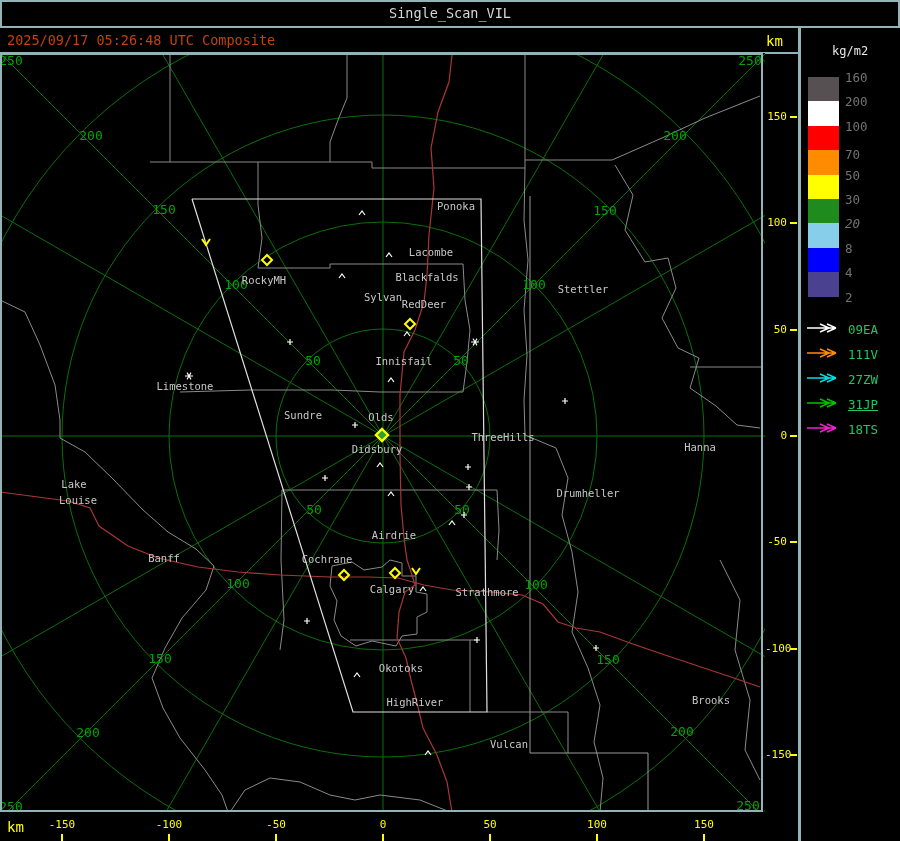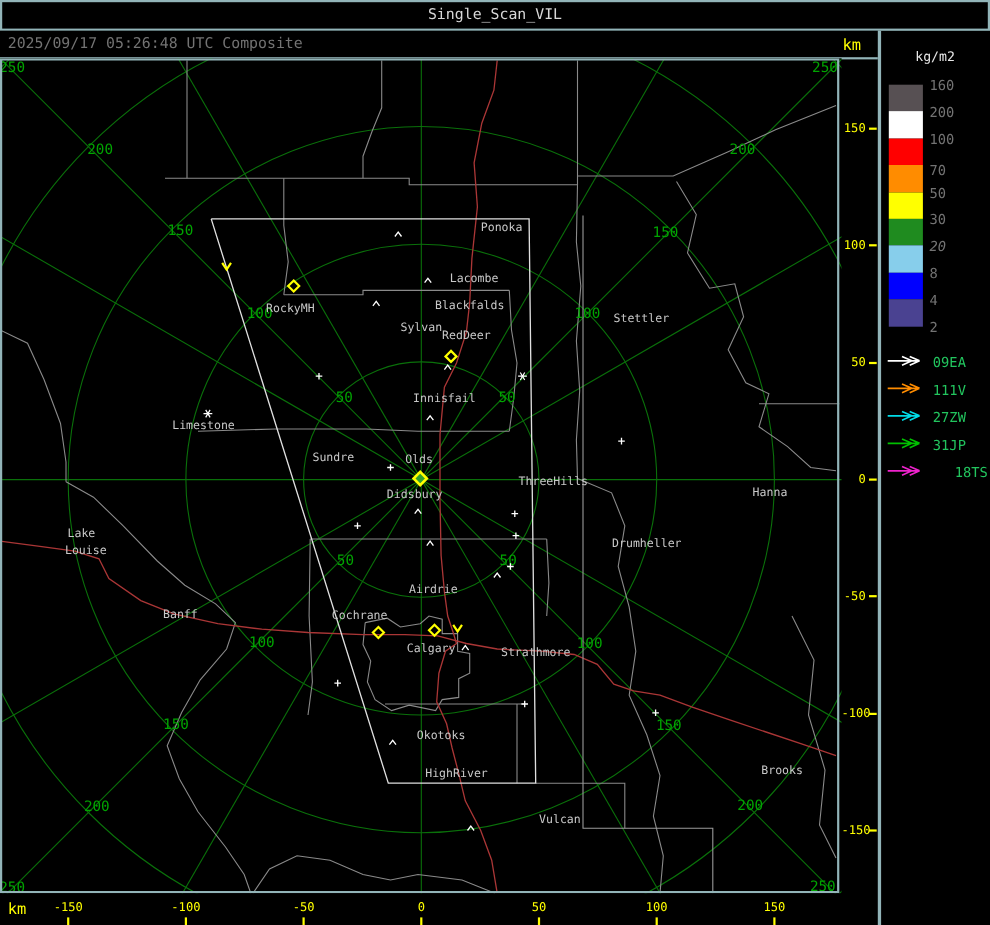--- a/index.html
+++ b/index.html
@@ -2,21 +2,21 @@
 <html><head>
 <meta charset="utf-8">
 <style>
   html,body{margin:0;padding:0;background:#000;}
   #app{position:relative;width:900px;height:841px;background:#000;overflow:hidden;
        font-family:"DejaVu Sans Mono",monospace;}
   #title-bar{position:absolute;left:0;top:0;width:900px;height:28px;box-sizing:border-box;
              border:2px solid #92b4b8;background:#000;}
   #title-bar span{display:block;text-align:center;line-height:23px;color:#d8d8d8;font-size:13.5px;}
   #info-row{position:absolute;left:0;top:28px;width:798px;height:25px;background:#000;}
-  #timestamp{position:absolute;left:7px;top:4px;color:#737373;font-size:13.5px;white-space:pre;}
+  #timestamp{position:absolute;left:7px;top:4px;color:#c2410c;font-size:13.5px;white-space:pre;}
   #km-top{position:absolute;left:766px;top:5px;color:#ffff00;font-size:14px;}
   #map-wrap{position:absolute;left:0;top:53px;width:765px;height:759px;background:#000;}
   #right-axis{position:absolute;left:765px;top:53px;width:33px;height:759px;}
   .yl{position:absolute;left:0;width:22px;text-align:right;color:#ffff00;font-size:11px;}
   .yt{position:absolute;left:25px;width:7px;height:2px;background:#ffff00;}
   #legend-sep{position:absolute;left:798px;top:28px;width:3px;height:813px;background:#92b4b8;}
   #map-top-border{position:absolute;left:0;top:52px;width:798px;height:2px;background:#92b4b8;}
   #legend{position:absolute;left:801px;top:28px;width:99px;height:634px;}
   #legend-unit{position:absolute;left:31px;top:16px;color:#e8e8e8;font-size:12px;}
   .sw{position:absolute;left:7px;width:31px;}
@@ -224,25 +224,25 @@
           <path d="M 2,7 H 31 M 31,7 L 22,3 M 31,7 L 22,11 M 24,7 L 15,3 M 24,7 L 15,11" stroke="#ff8c00" fill="none" stroke-width="1.5"></path>
         </svg>
         <div class="trk-label" style="top: 319px;">111V</div>
         <svg width="40" height="14" class="trk-arrow" style="top: 343px;">
           <path d="M 2,7 H 31 M 31,7 L 22,3 M 31,7 L 22,11 M 24,7 L 15,3 M 24,7 L 15,11" stroke="#00dce8" fill="none" stroke-width="1.5"></path>
         </svg>
         <div class="trk-label" style="top: 344px;">27ZW</div>
         <svg width="40" height="14" class="trk-arrow" style="top: 368px;">
           <path d="M 2,7 H 31 M 31,7 L 22,3 M 31,7 L 22,11 M 24,7 L 15,3 M 24,7 L 15,11" stroke="#00c000" fill="none" stroke-width="1.5"></path>
         </svg>
-        <div class="trk-label" style="top: 369px;">31JP</div>
+        <div class="trk-label" style="top: 369px; text-decoration: underline;">31JP</div>
         <svg width="40" height="14" class="trk-arrow" style="top: 393px;">
           <path d="M 2,7 H 31 M 31,7 L 22,3 M 31,7 L 22,11 M 24,7 L 15,3 M 24,7 L 15,11" stroke="#ee22cc" fill="none" stroke-width="1.5"></path>
         </svg>
-        <div class="trk-label" style="top: 394px; text-align: right;">18TS</div>
+        <div class="trk-label" style="top: 394px;">18TS</div>
       </div>
   </div>
 
   <div id="bottom-axis">
     <span id="km-bottom">km</span>
   <div class="xl" style="left: 40px;">-150</div>
       <div class="xt" style="left: 61px;"></div>
       <div class="xl" style="left: 147px;">-100</div>
       <div class="xt" style="left: 168px;"></div>
       <div class="xl" style="left: 254px;">-50</div>

